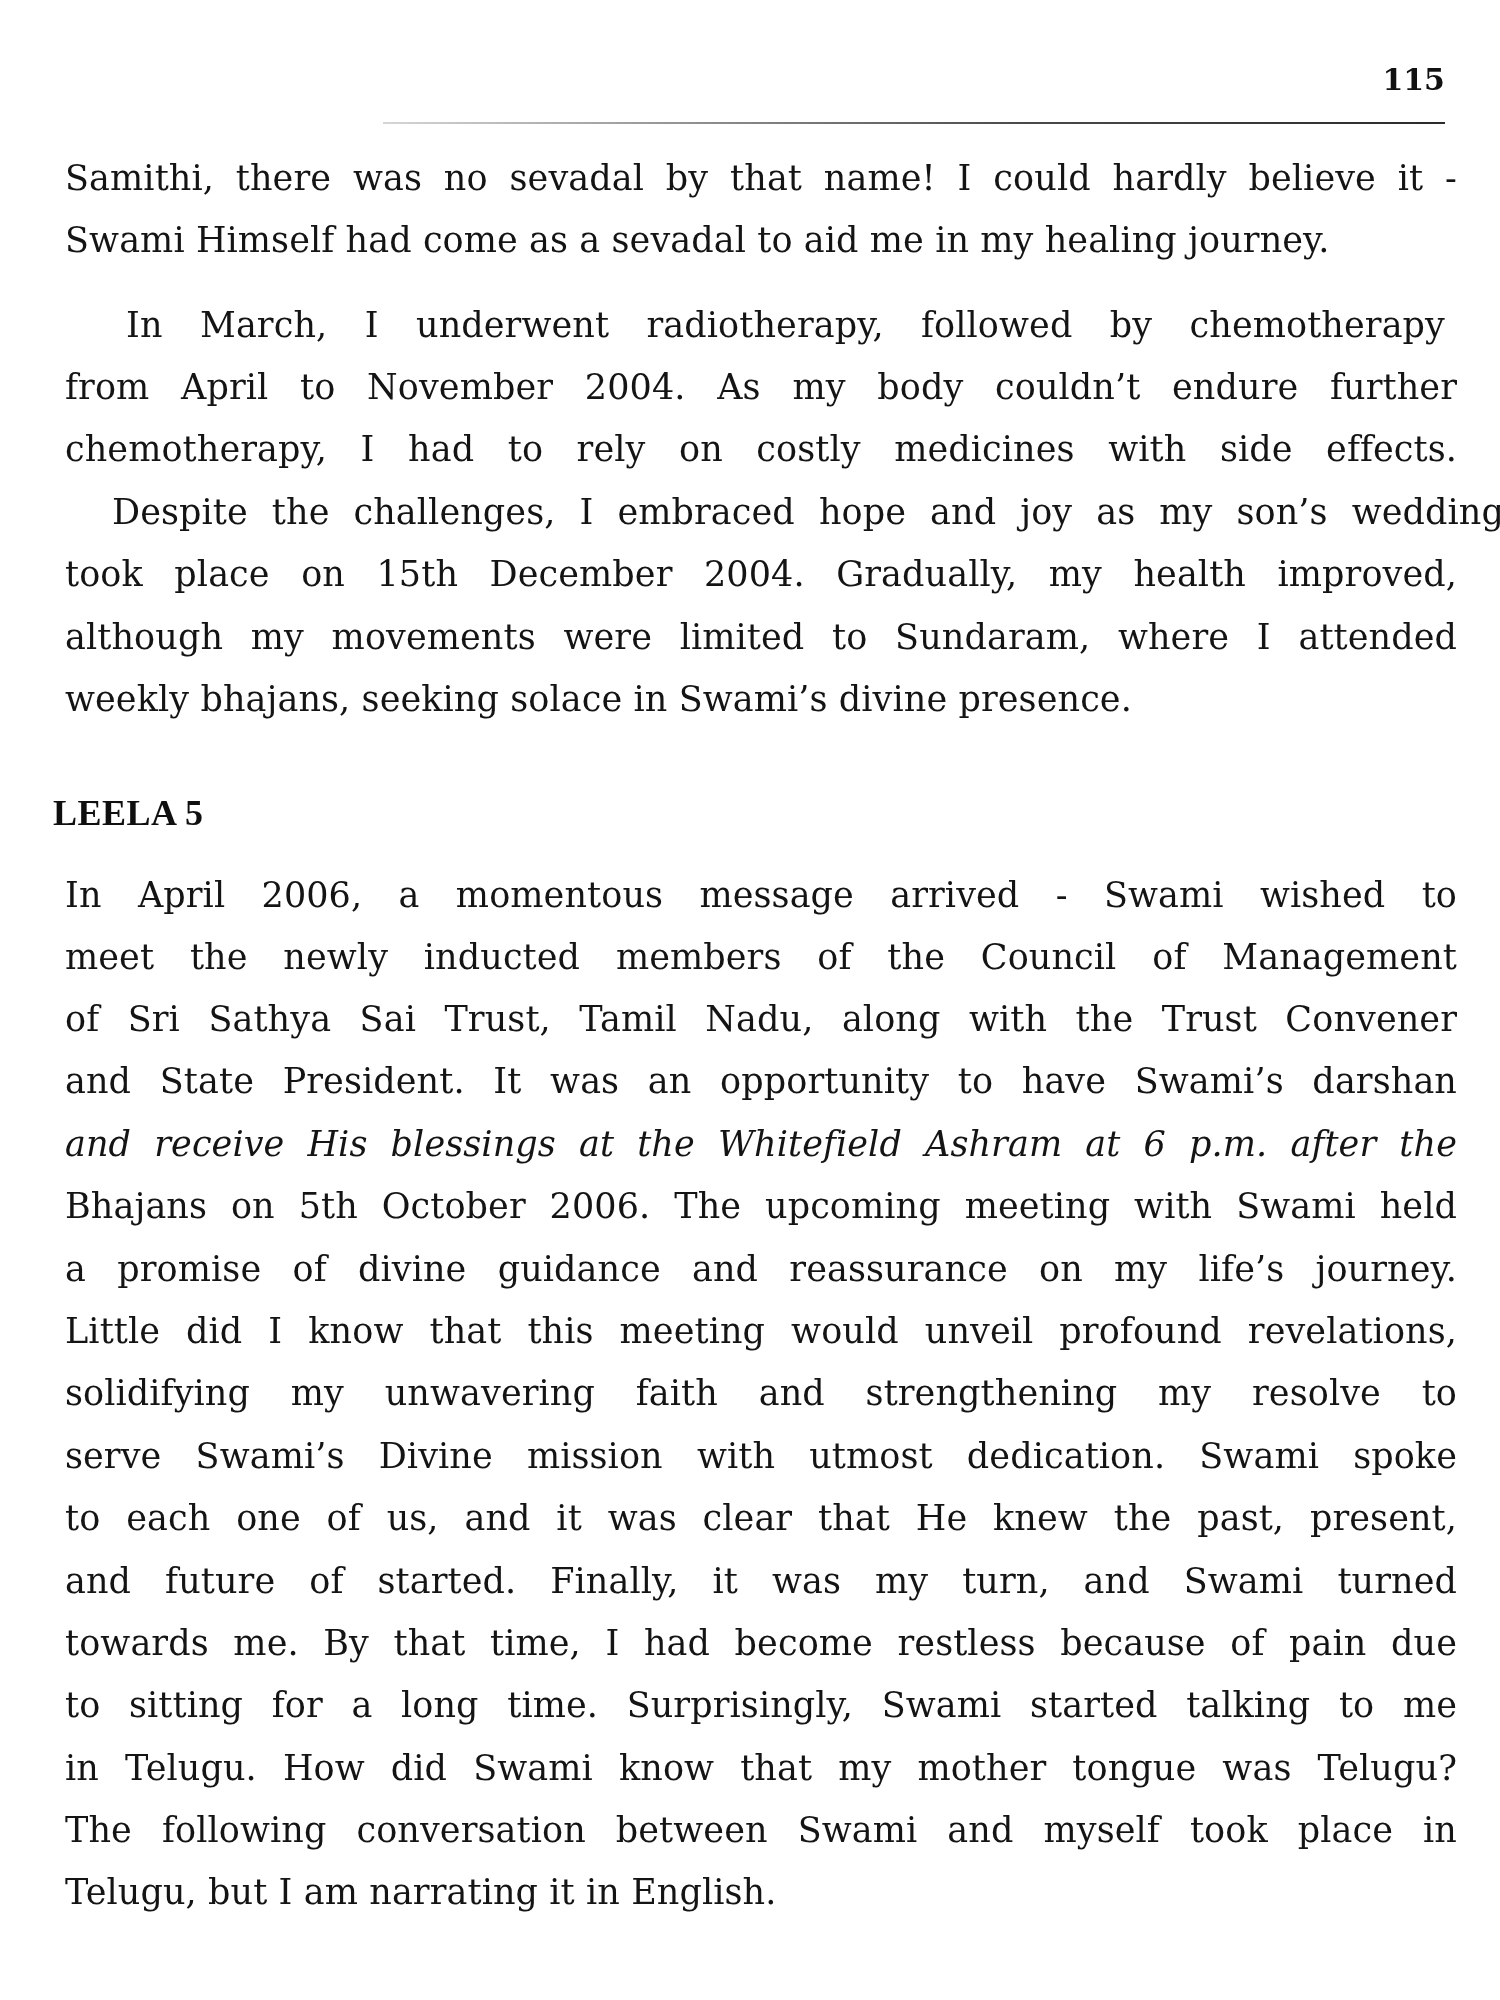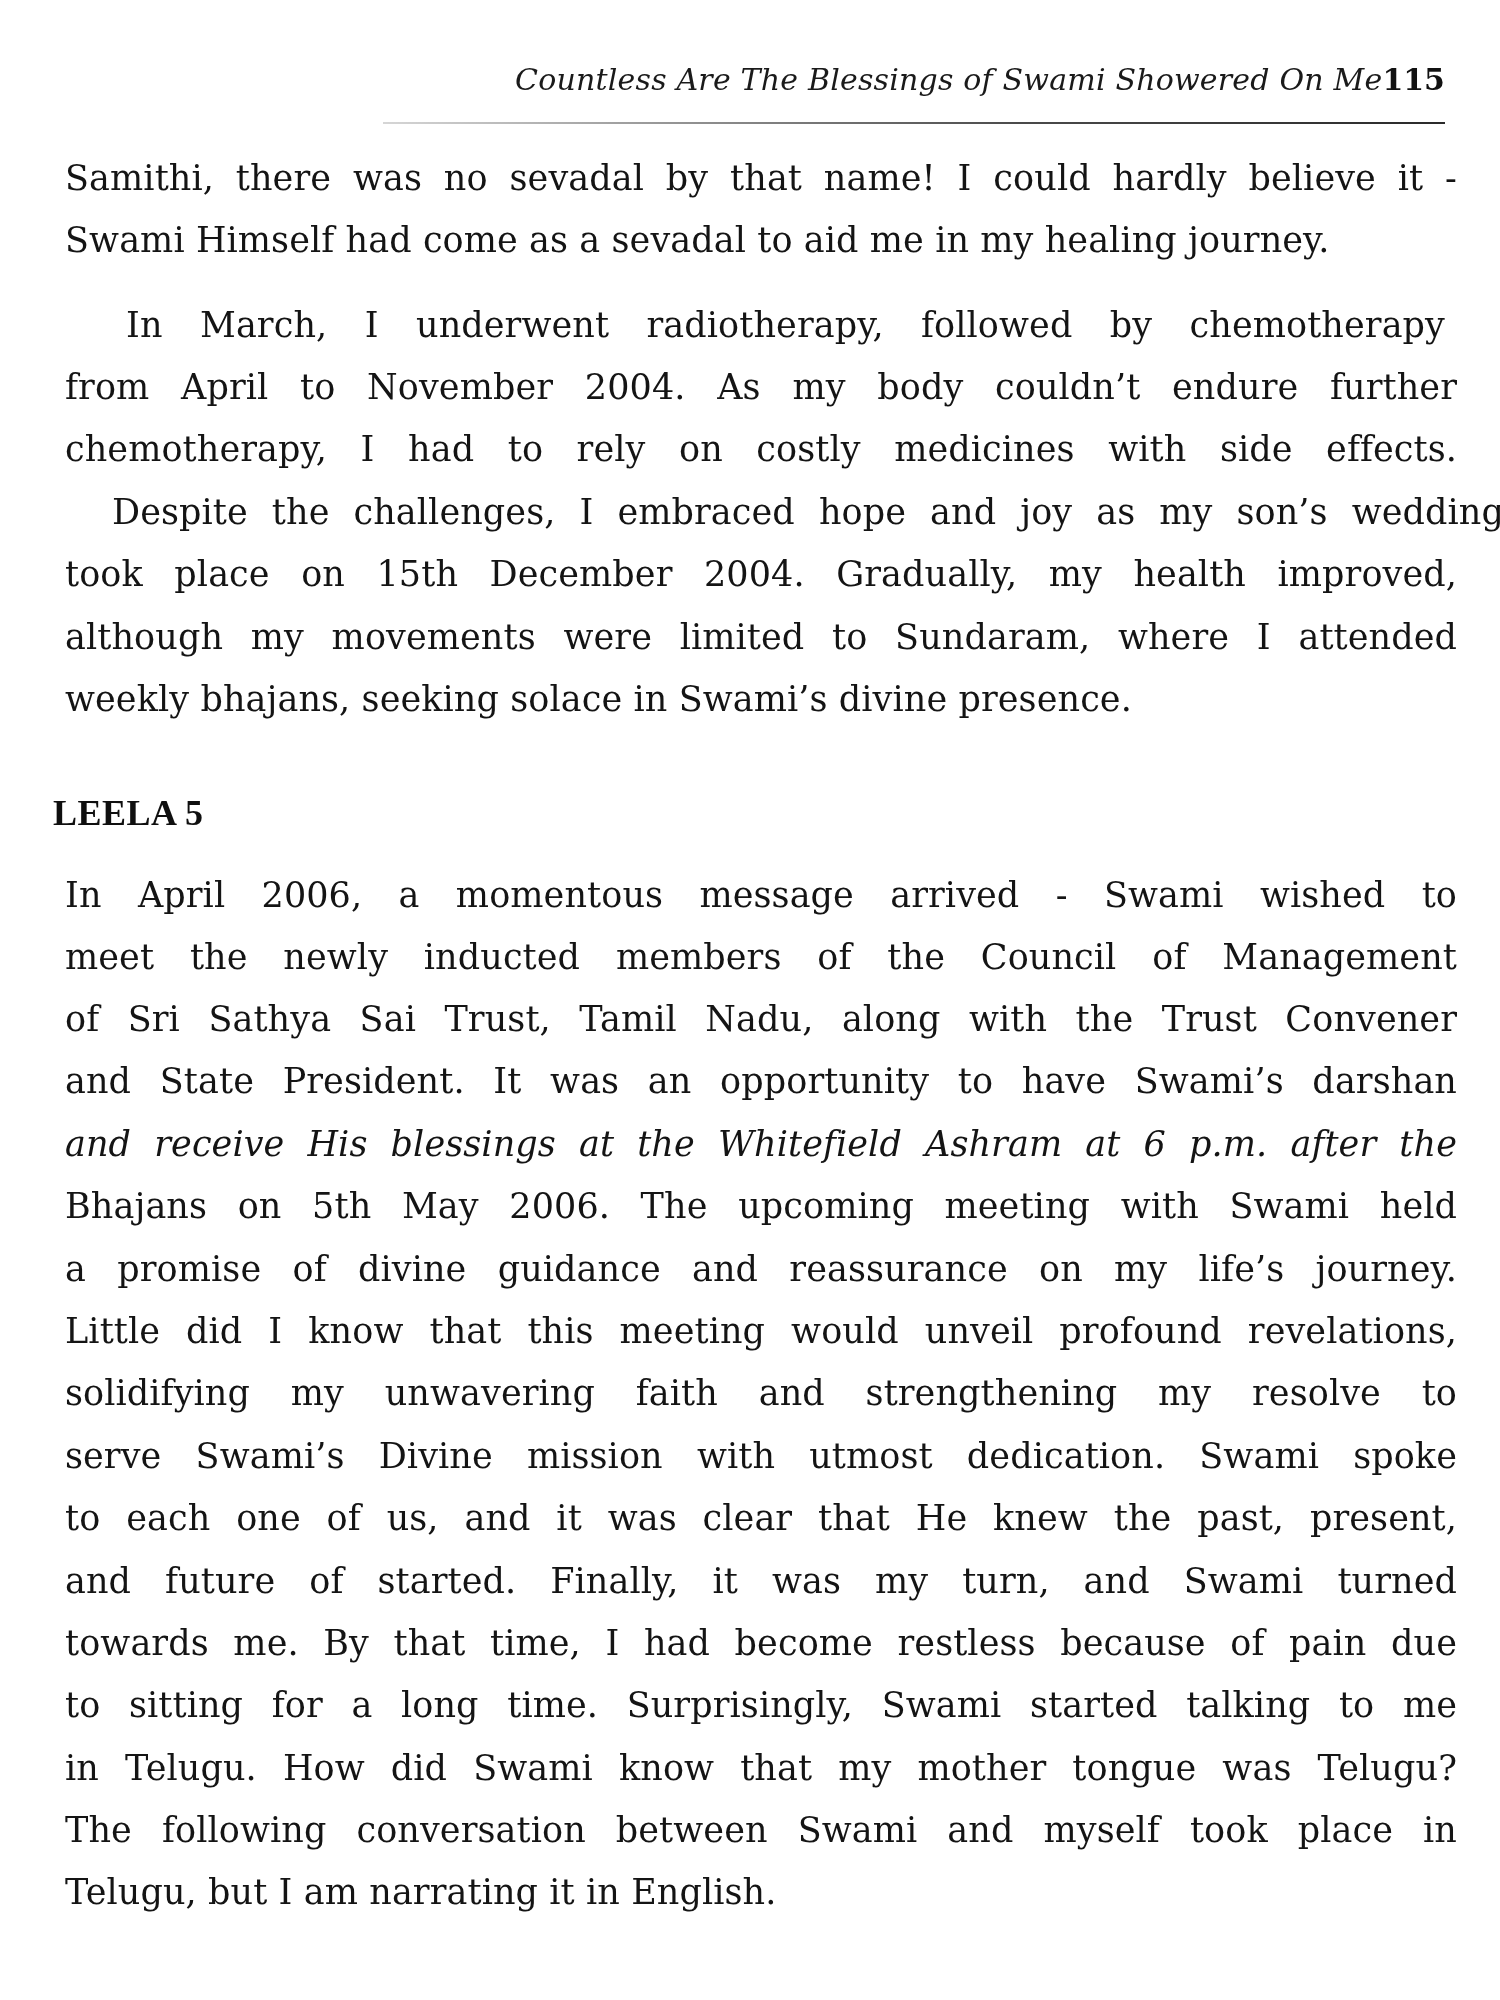--- a/index.html
+++ b/index.html
@@ -86,21 +86,20 @@
       color: #0f0f0f;
       letter-spacing: 0.5px;
     }
   </style>
 </head>
 <body>
 
 <div class="page">
 
   <div class="running-head">
-    <span class="running-title">Countless Are The Blessings of Swami Showered On Me</span>
     <span class="page-number">115</span>
   </div>
   <div class="head-rule"></div>
 
   <div class="text-block" style="top:0;">
     <div class="line" style="top:147px;">Samithi, there was no sevadal by that name! I could hardly believe it -</div>
     <div class="line last" style="top:209px;">Swami Himself had come as a sevadal to aid me in my healing journey.</div>
   </div>
 
   <div class="text-block" style="top:0;">
@@ -114,21 +113,21 @@
   </div>
 
   <div class="heading" style="top:782px;">LEELA 5</div>
 
   <div class="text-block" style="top:0;">
     <div class="line" style="top:864px;">In April 2006, a momentous message arrived - Swami wished to</div>
     <div class="line" style="top:926px;">meet the newly inducted members of the Council of Management</div>
     <div class="line" style="top:988px;">of Sri Sathya Sai Trust, Tamil Nadu, along with the Trust Convener</div>
     <div class="line" style="top:1050px;">and State President. It was an opportunity to have Swami’s darshan</div>
     <div class="line" style="top:1113px;font-style:italic;">and receive His blessings at the Whitefield Ashram at 6 p.m. after the</div>
-    <div class="line" style="top:1175px;">Bhajans on 5th May 2006. The upcoming meeting with Swami held</div>
+    <div class="line" style="top:1175px;">Bhajans on 5th October 2006. The upcoming meeting with Swami held</div>
     <div class="line" style="top:1238px;">a promise of divine guidance and reassurance on my life’s journey.</div>
     <div class="line" style="top:1300px;">Little did I know that this meeting would unveil profound revelations,</div>
     <div class="line" style="top:1362px;">solidifying my unwavering faith and strengthening my resolve to</div>
     <div class="line" style="top:1425px;">serve Swami’s Divine mission with utmost dedication. Swami spoke</div>
     <div class="line" style="top:1487px;">to each one of us, and it was clear that He knew the past, present,</div>
     <div class="line" style="top:1550px;">and future of started. Finally, it was my turn, and Swami turned</div>
     <div class="line" style="top:1612px;">towards me. By that time, I had become restless because of pain due</div>
     <div class="line" style="top:1674px;">to sitting for a long time. Surprisingly, Swami started talking to me</div>
     <div class="line" style="top:1737px;">in Telugu. How did Swami know that my mother tongue was Telugu?</div>
     <div class="line" style="top:1799px;">The following conversation between Swami and myself took place in</div>

